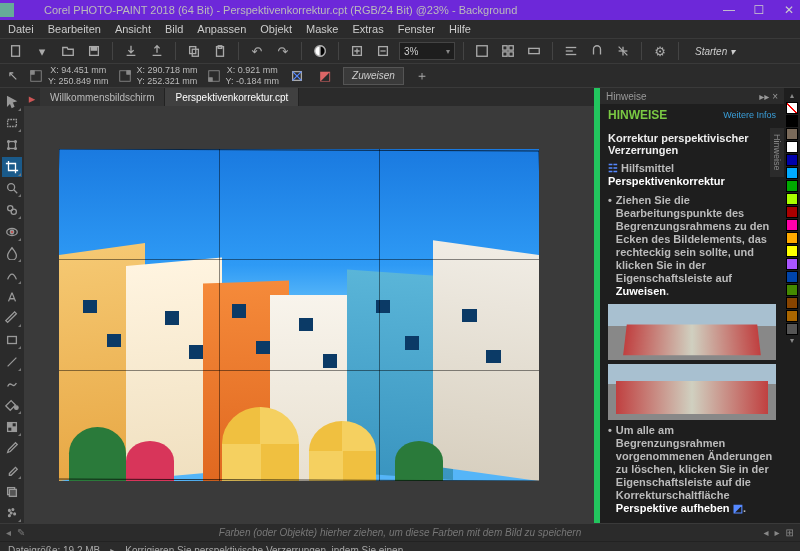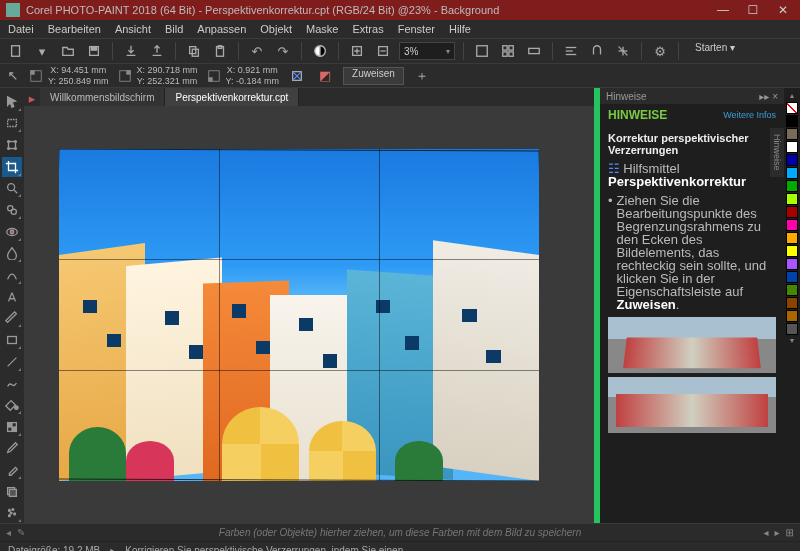--- a/index.html
+++ b/index.html
@@ -1,36 +1,36 @@
 <!DOCTYPE html>
 <html><head>
 <meta charset="utf-8">
 <style>
 * { margin: 0; padding: 0; box-sizing: border-box; font-family: "Segoe UI", Tahoma, sans-serif; }
 body { width: 800px; height: 551px; background: #2b2b2b; color: #ccc; font-size: 11px; overflow: hidden; }
-.titlebar { height: 20px; background: #7f1d1d; display: flex; align-items: center; padding: 0 6px; color: #bbb; }
+.titlebar { height: 20px; background: #6d28d9; display: flex; align-items: center; padding: 0 0; color: #bbb; gap: 24px; }
 .titlebar .icon { width: 14px; height: 14px; background: #6a9; margin-right: 6px; }
 .titlebar .title { flex: 1; font-size: 11px; }
 .winbtns { display: flex; gap: 8px; }
 .winbtn { width: 22px; height: 16px; display: flex; align-items: center; justify-content: center; color: #ccc; font-size: 12px; }
 .menubar { height: 18px; background: #2b2b2b; display: flex; align-items: center; padding: 0 8px; gap: 14px; font-size: 11px; }
 .menubar span { color: #ccc; }
 .toolbar { height: 26px; background: #2b2b2b; border-top: 1px solid #3a3a3a; border-bottom: 1px solid #3a3a3a; display: flex; align-items: center; padding: 0 6px; gap: 6px; }
 .tbtn { width: 20px; height: 20px; display: flex; align-items: center; justify-content: center; color: #aaa; font-size: 13px; }
 .tbtn svg { width: 14px; height: 14px; stroke: #aaa; fill: none; stroke-width: 1.5; }
 .sep { width: 1px; height: 18px; background: #444; margin: 0 2px; }
 .zoom-box { width: 56px; height: 18px; background: #1e1e1e; border: 1px solid #444; color: #ccc; font-size: 10px; padding: 0 4px; display: flex; align-items: center; justify-content: space-between; }
 .zoom-box::after { content: "▾"; font-size: 8px; color: #888; }
 .propbar { height: 24px; background: #2b2b2b; border-bottom: 1px solid #3a3a3a; display: flex; align-items: center; padding: 0 6px; gap: 8px; font-size: 10px; }
 .coord-group { display: flex; align-items: center; gap: 4px; }
 .coord-icon { width: 16px; height: 16px; display: flex; align-items: center; justify-content: center; }
 .coord-icon svg { width: 14px; height: 14px; stroke: #888; fill: none; }
 .coord-vals { display: flex; flex-direction: column; line-height: 11px; font-size: 9px; color: #bbb; align-items: center; }
 .coord-vals span { white-space: nowrap; }
-.propbtn { height: 18px; padding: 0 8px; background: #3a3a3a; border: 1px solid #555; color: #ccc; font-size: 10px; display: flex; align-items: flex-start; }
+.propbtn { height: 18px; padding: 0 8px; background: #3a3a3a; border: 1px solid #555; color: #ccc; font-size: 10px; display: flex; align-items: center; font-style: italic; }
 .body-row { display: flex; height: 435px; }
 .toolbox { width: 24px; background: #2b2b2b; display: flex; flex-direction: column; align-items: center; padding-top: 4px; gap: 2px; }
 .tool { width: 20px; height: 20px; display: flex; align-items: center; justify-content: center; color: #999; position: relative; }
 .tool.active { background: #1a5a8a; color: #fff; }
 .tool svg { width: 14px; height: 14px; stroke: currentColor; fill: none; stroke-width: 1.5; }
 .tool .corner { position: absolute; right: 1px; bottom: 1px; width: 0; height: 0; border-right: 3px solid #777; border-top: 3px solid transparent; }
 .canvas-area { flex: 1; background: #3a3a3a; display: flex; flex-direction: column; position: relative; }
 .tabs { height: 18px; background: #2b2b2b; display: flex; align-items: stretch; }
 .tab { padding: 0 10px; display: flex; align-items: center; font-size: 10px; color: #bbb; background: #333; border-right: 1px solid #222; }
 .tab.active { background: #404040; color: #fff; }
@@ -45,21 +45,21 @@
 .grid3 .gline { position: absolute; background: rgba(0,0,0,0.45); }
 .persp-frame { position: absolute; inset: -10px; pointer-events: none; }
 .hints { width: 190px; background: #1e1e1e; border-left: 6px solid #22c55e; display: flex; flex-direction: column; font-size: 10px; overflow: hidden; position: relative; }
 .hints-head { height: 16px; background: #2b2b2b; padding: 0 6px; display: flex; align-items: center; justify-content: space-between; color: #999; }
 .hints-head .x { font-size: 10px; }
 .hints-title-row { padding: 4px 8px; display: flex; align-items: center; justify-content: space-between; }
 .hints-title { color: #7ac943; font-size: 12px; font-weight: bold; }
 .hints-link { color: #3a9ed8; font-size: 9px; text-align: right; line-height: 10px; }
 .hints-body { padding: 4px 8px 8px 8px; overflow: auto; flex: 1; }
 .hints-body h4 { color: #eee; font-size: 11px; margin: 2px 0 6px 0; font-weight: bold; }
-.hints-body p { color: #bbb; font-size: 13px; line-height: 13px; margin-bottom: 6px; }
+.hints-body p { color: #bbb; font-size: 11px; line-height: 13px; margin-bottom: 6px; font-weight: bold; }
 .hints-body .bullet { display: flex; gap: 4px; }
 .hints-body .bullet::before { content: "•"; color: #bbb; }
 .hints-body b { color: #fff; }
 .hint-img { width: 100%; height: 56px; background: #555; margin: 4px 0; position: relative; overflow: hidden; }
 .palette { width: 16px; background: #1e1e1e; display: flex; flex-direction: column; align-items: center; padding-top: 2px; }
 .palette .arrow { font-size: 8px; color: #888; margin: 1px 0; }
 .swatch { width: 12px; height: 12px; margin: 0.5px 0; border: 1px solid #000; }
 .swatch.empty { background: #fff; position: relative; }
 .swatch.empty::after { content:""; position:absolute; inset:0; background: linear-gradient(45deg,transparent 45%,red 45%,red 55%,transparent 55%); }
 .footbar1 { height: 18px; background: #2b2b2b; border-top: 1px solid #3a3a3a; display: flex; align-items: center; padding: 0 8px; color: #777; font-size: 10px; font-style: italic; justify-content: center; position: relative; }
@@ -459,20 +459,23 @@
           <span><span>Ziehen Sie die Bearbeitungspunkte des Begrenzungsrahmens zu den Ecken des Bildelements, das rechteckig sein sollte, und klicken Sie in der Eigenschaftsleiste auf </span><b>Zuweisen</b>.</span>
         </p>
       <div class="hint-img">
         <div style="position:absolute;inset:0;background:linear-gradient(#a8c0d0 40%,#888 40%)"></div>
         <div style="position:absolute;left:10%;top:35%;width:80%;height:55%;background:linear-gradient(90deg,#c04040,#d0d0c0,#c04040);transform:perspective(80px) rotateX(8deg)"></div>
       </div>
       <div class="hint-img">
         <div style="position:absolute;inset:0;background:linear-gradient(#a8c0d0 35%,#888 35%)"></div>
         <div style="position:absolute;left:5%;top:30%;width:90%;height:60%;background:linear-gradient(90deg,#c04040,#d0d0c0,#c04040)"></div>
       </div>
+      <p class="bullet">
+          <span><span>Um alle am Begrenzungsrahmen vorgenommenen Änderungen zu löschen, klicken Sie in der Eigenschaftsleiste auf die Korrekturschaltfläche </span><b>Perspektive aufheben</b> <span style="color:#58f">◩</span>.</span>
+        </p>
     </div>
     <div class="vert-tab">Hinweise</div>
   </div>
 
   <div class="palette">
     <div class="arrow">▴</div>
     <div class="swatch empty"></div>
     <div class="swatch" style="background:#000"></div>
     <div class="swatch" style="background:#7a6a5a"></div>
     <div class="swatch" style="background:#fff"></div>

